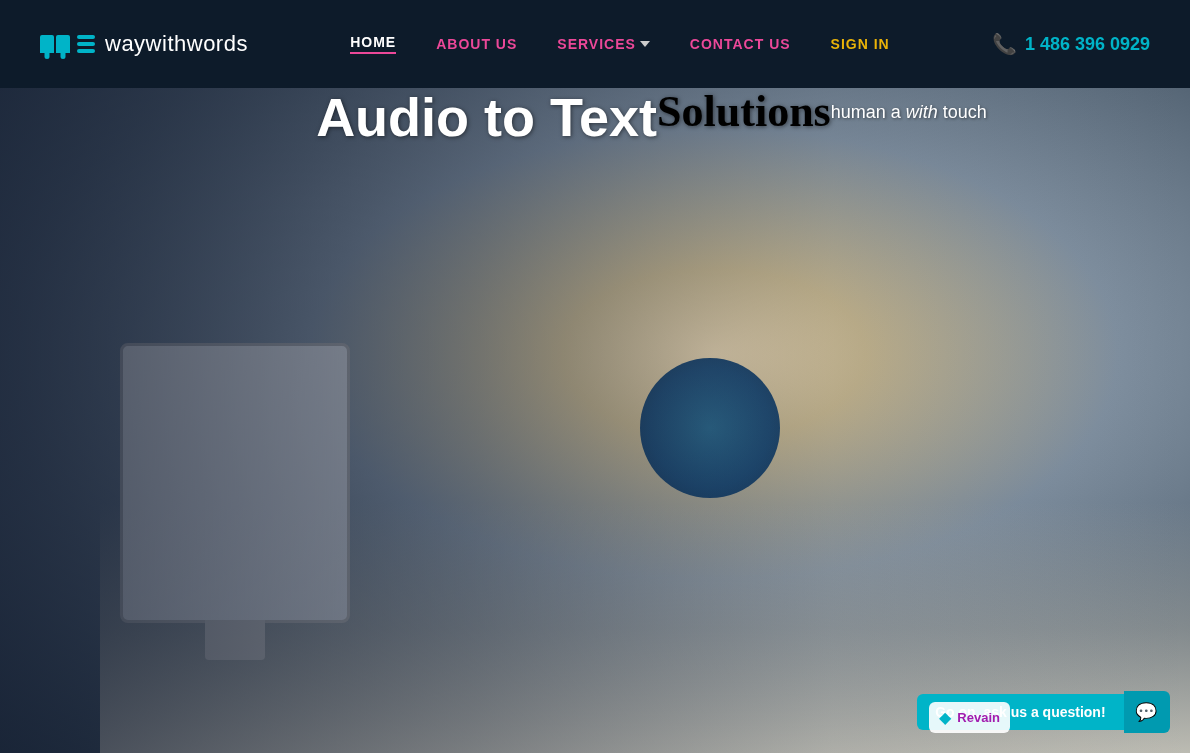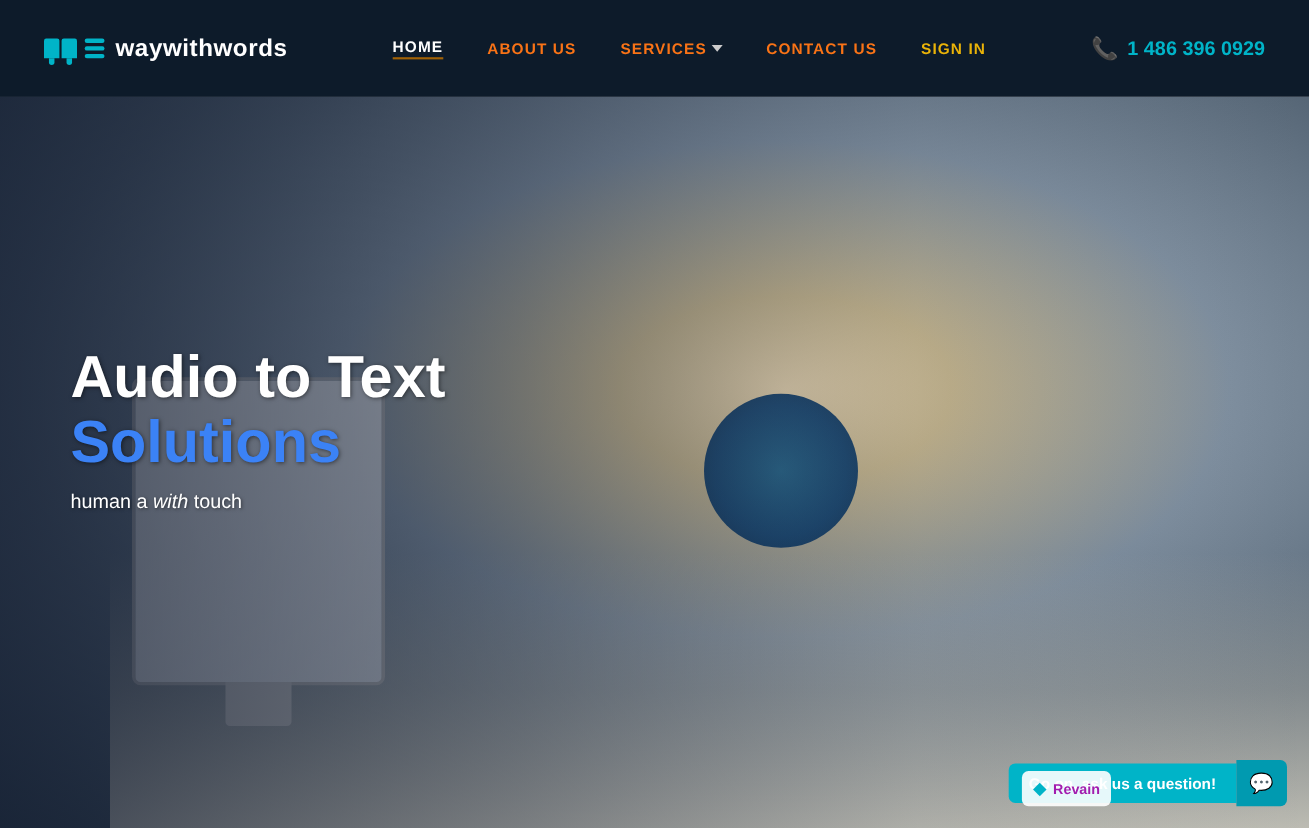--- a/index.html
+++ b/index.html
@@ -65,44 +65,44 @@
     .logo-bar {
       width: 18px;
       height: 4px;
       background: #00b4c8;
       border-radius: 2px;
     }
 
     .logo-text {
       color: white;
       font-size: 22px;
-      font-weight: 700;
+      font-weight: 400;
       letter-spacing: 0.5px;
     }
 
     
     .nav-links {
       display: flex;
       align-items: center;
       gap: 40px;
     }
 
     .nav-link {
-      color: #f97316;
+      color: #ec4899;
       text-decoration: none;
       font-size: 14px;
       font-weight: 600;
       letter-spacing: 1px;
       text-transform: uppercase;
       cursor: pointer;
     }
 
     .nav-link.active {
       color: white;
-      border-bottom: 2px solid #a16207;
+      border-bottom: 2px solid #ec4899;
       padding-bottom: 2px;
     }
 
     .nav-link.sign-in {
       color: #eab308;
     }
 
     .nav-link.services {
       display: flex;
       align-items: center;
@@ -164,40 +164,41 @@
         radial-gradient(ellipse at 60% 40%, #e8d5b0 0%, #c8b890 15%, #8090a0 40%, #506070 70%, #2a3a48 100%);
     }
 
     
     .hero-content {
       position: absolute;
       top: 88px;
       left: 0; right: 0; bottom: 0;
       z-index: 3;
       display: flex;
-      flex-direction: column;
+      flex-direction: row;
       justify-content: center;
-      padding-left: 64px;
+      padding-left: 113px;
       padding-bottom: 60px;
     }
 
     .hero-title-main {
       font-size: 54px;
       font-weight: 900;
       color: white;
       line-height: 1.1;
       text-shadow: 1px 1px 4px rgba(0,0,0,0.5);
     }
 
     .hero-title-sub {
-      font-size: 54px;
+      font-size: 44px;
       font-weight: 900;
-      color: #3b82f6;
+      color: #000000;
       line-height: 1.1;
       text-shadow: 1px 1px 4px rgba(0,0,0,0.5);
+      font-family: Liberation Serif, serif;
     }
 
     .hero-tagline {
       margin-top: 14px;
       font-size: 18px;
       color: white;
       font-weight: 400;
       text-shadow: 1px 1px 3px rgba(0,0,0,0.5);
     }
 

